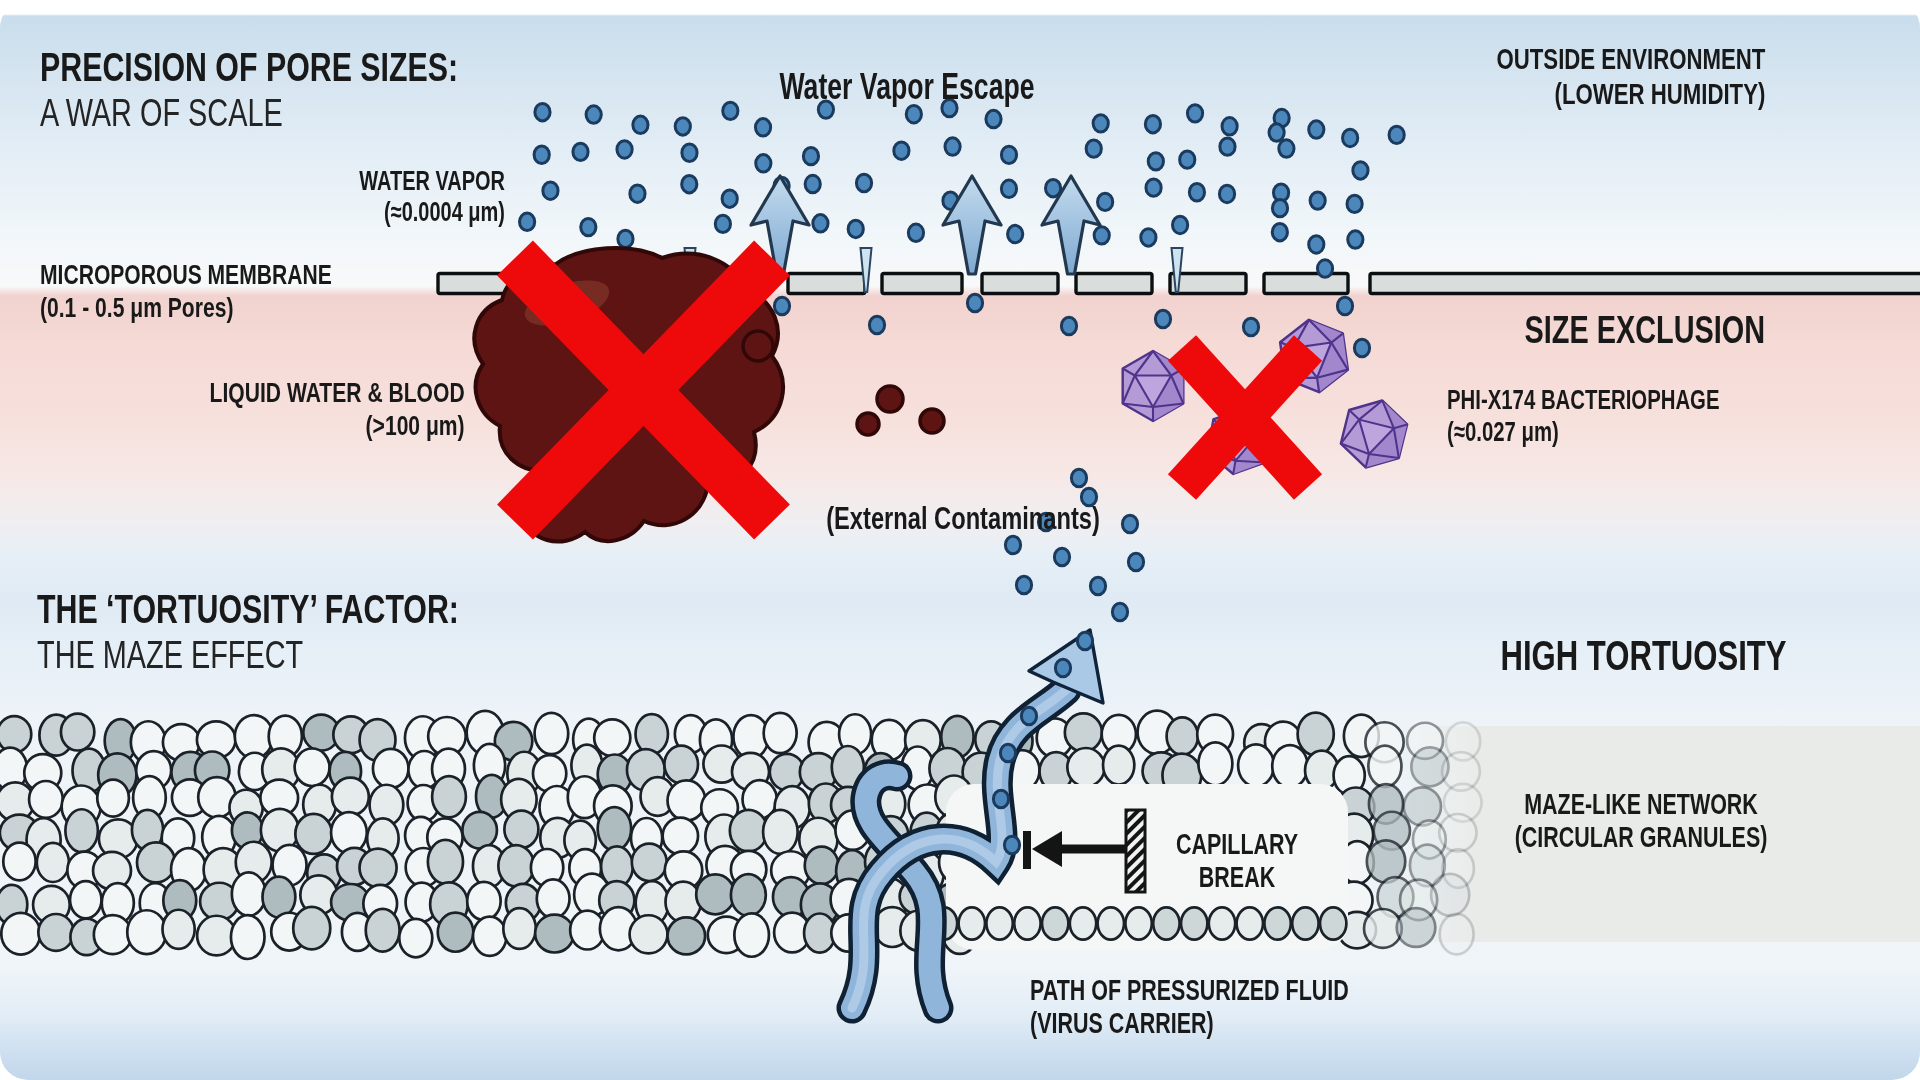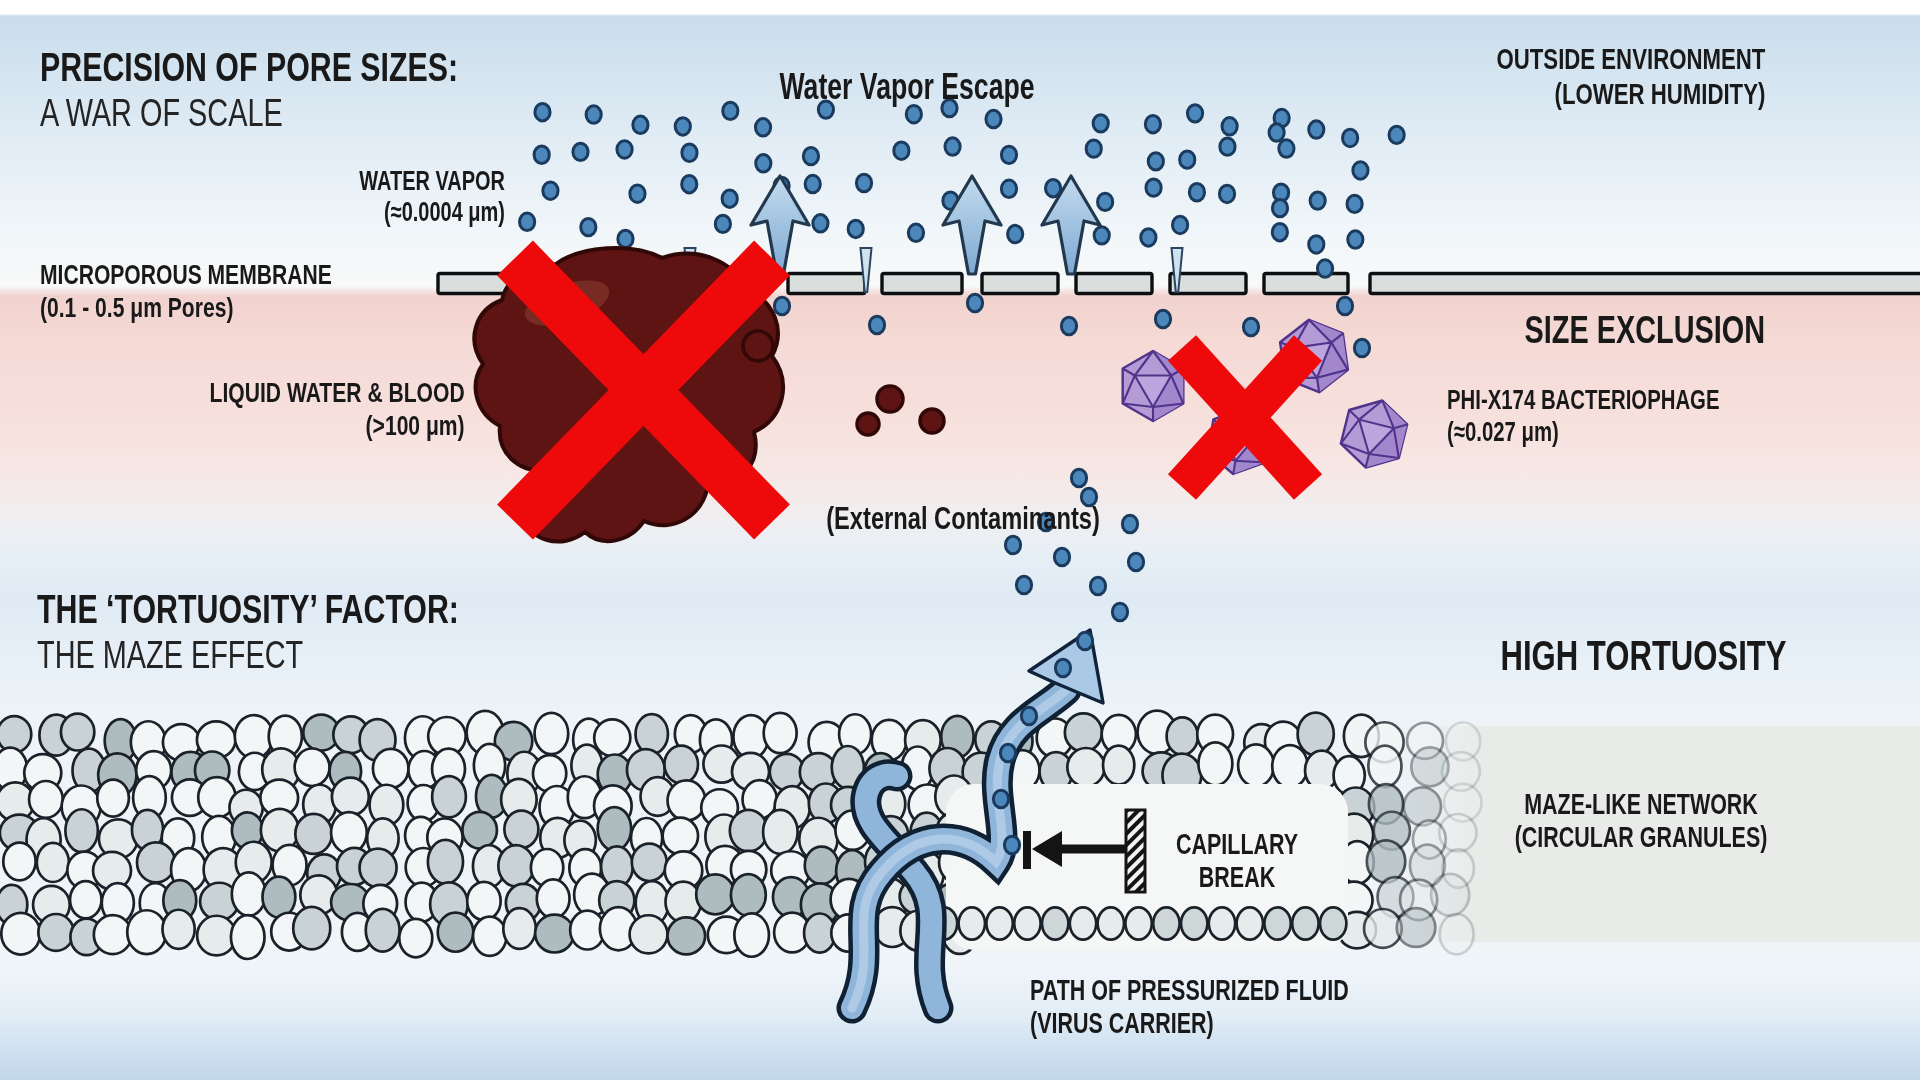--- a/index.html
+++ b/index.html
@@ -7,20 +7,21 @@
     position:relative;width:1920px;height:1080px;overflow:hidden;
     font-family:"Liberation Sans",sans-serif;
     background:linear-gradient(180deg,
       #ffffff 0px,#ffffff 14px,
       #c9ddec 16px,#cfe1ee 45px,
       #e1ecf5 140px,#f0f6f9 230px,#f8f9f9 286px,
       #f1d2ce 296px,#f5dad6 345px,#f7e1dd 425px,#f6e8e6 475px,
       #f0eef1 520px,#e6eff6 556px,
       #dfeaf4 600px,#e7f0f7 660px,#edf3f7 715px,
       #eff4f7 935px,#f0f5f9 965px,#e2edf6 1015px,#c9dcee 1062px,#c2d7ea 1080px);
+    border-radius:28px;
   }
   svg#art{position:absolute;left:0;top:0;}
   .lbl{
     position:absolute;font-weight:700;color:#191919;line-height:1.15;
     white-space:nowrap;letter-spacing:0;
   }
   .lbl.left{transform:scaleX(.74);transform-origin:left top;text-align:left;}
   .lbl.right{transform:scaleX(.74);transform-origin:right top;text-align:right;}
   .lbl.center{transform:scaleX(.74);transform-origin:center top;text-align:center;}
   .w4{font-weight:400;color:#242424;}

